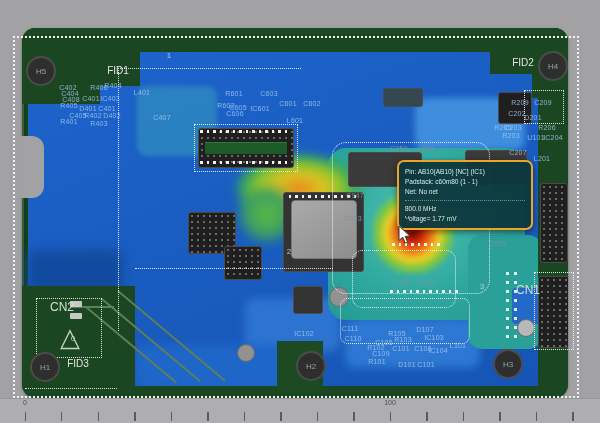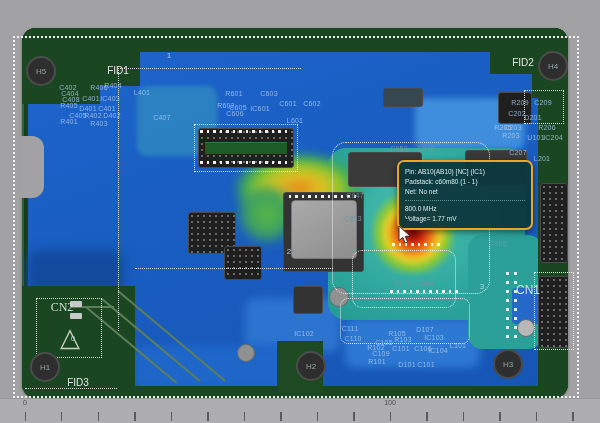--- a/index.html
+++ b/index.html
@@ -221,36 +221,36 @@
       <span class="refdes" style="left: 384px; top: 342px;">C105</span>
       <span class="refdes" style="left: 376px; top: 347px;">R102</span>
       <span class="refdes" style="left: 401px; top: 348px;">C101</span>
       <span class="refdes" style="left: 423px; top: 348px;">C106</span>
       <span class="refdes" style="left: 438px; top: 350px;">IC104</span>
       <span class="refdes" style="left: 381px; top: 353px;">C109</span>
       <span class="refdes" style="left: 377px; top: 361px;">R101</span>
       <span class="refdes" style="left: 407px; top: 364px;">D101</span>
       <span class="refdes" style="left: 426px; top: 364px;">C101</span>
       <span class="refdes" style="left: 458px; top: 345px;">L101</span>
-      <span class="cnlabel" style="left: 62px; top: 307px; font-family: Liberation Serif, serif;">CN2</span>
+      <span class="cnlabel" style="left: 62px; top: 307px;">CN2</span>
       <span class="cnlabel" style="left: 528px; top: 290px;">CN1</span>
       <span class="numlabel faint" style="left: 169px; top: 55px;">1</span>
       <span class="numlabel onchip" style="left: 289px; top: 251px;">2</span>
       <span class="numlabel muted" style="left: 482px; top: 286px;">3</span>
       <span class="numlabel" style="left: 73px; top: 338px;">0</span>
     </div>
   <div id="marks">
       <span class="hole" style="left: 41px; top: 71px;">H5</span>
       <span class="hole" style="left: 553px; top: 66px;">H4</span>
       <span class="hole" style="left: 45px; top: 367px;">H1</span>
       <span class="hole" style="left: 311px; top: 366px;">H2</span>
       <span class="hole" style="left: 508px; top: 364px;">H3</span>
       <span class="fid" style="left: 118px; top: 70px;">FID1</span>
       <span class="fid" style="left: 523px; top: 62px;">FID2</span>
-      <span class="fid" style="left: 78px; top: 382px;">FID3</span>
+      <span class="fid" style="left: 78px; top: 363px;">FID3</span>
     </div>
 
   <div id="tooltip">
     <div>Pin: AB10(AB10) [NC] (IC1)</div>
     <div>Padstack: c60m80 (1 - 1)</div>
     <div>Net: No net</div>
     <div class="sep"></div>
     <div>800.0 MHz</div>
     <div>Voltage= 1.77 mV</div>
   </div>

